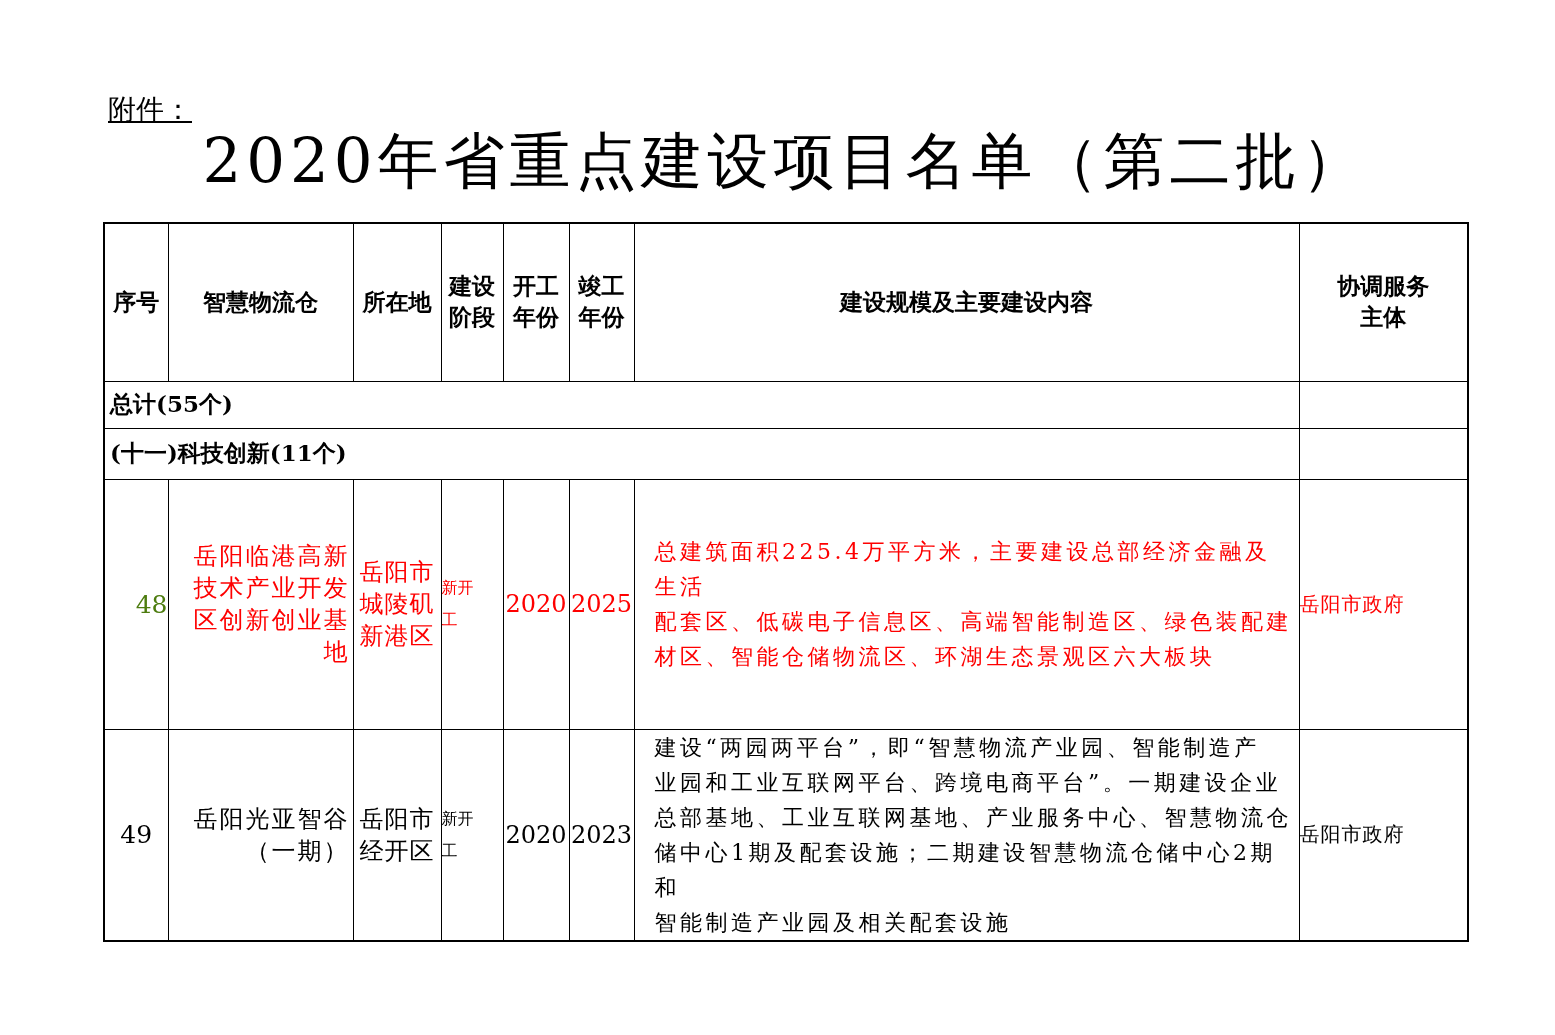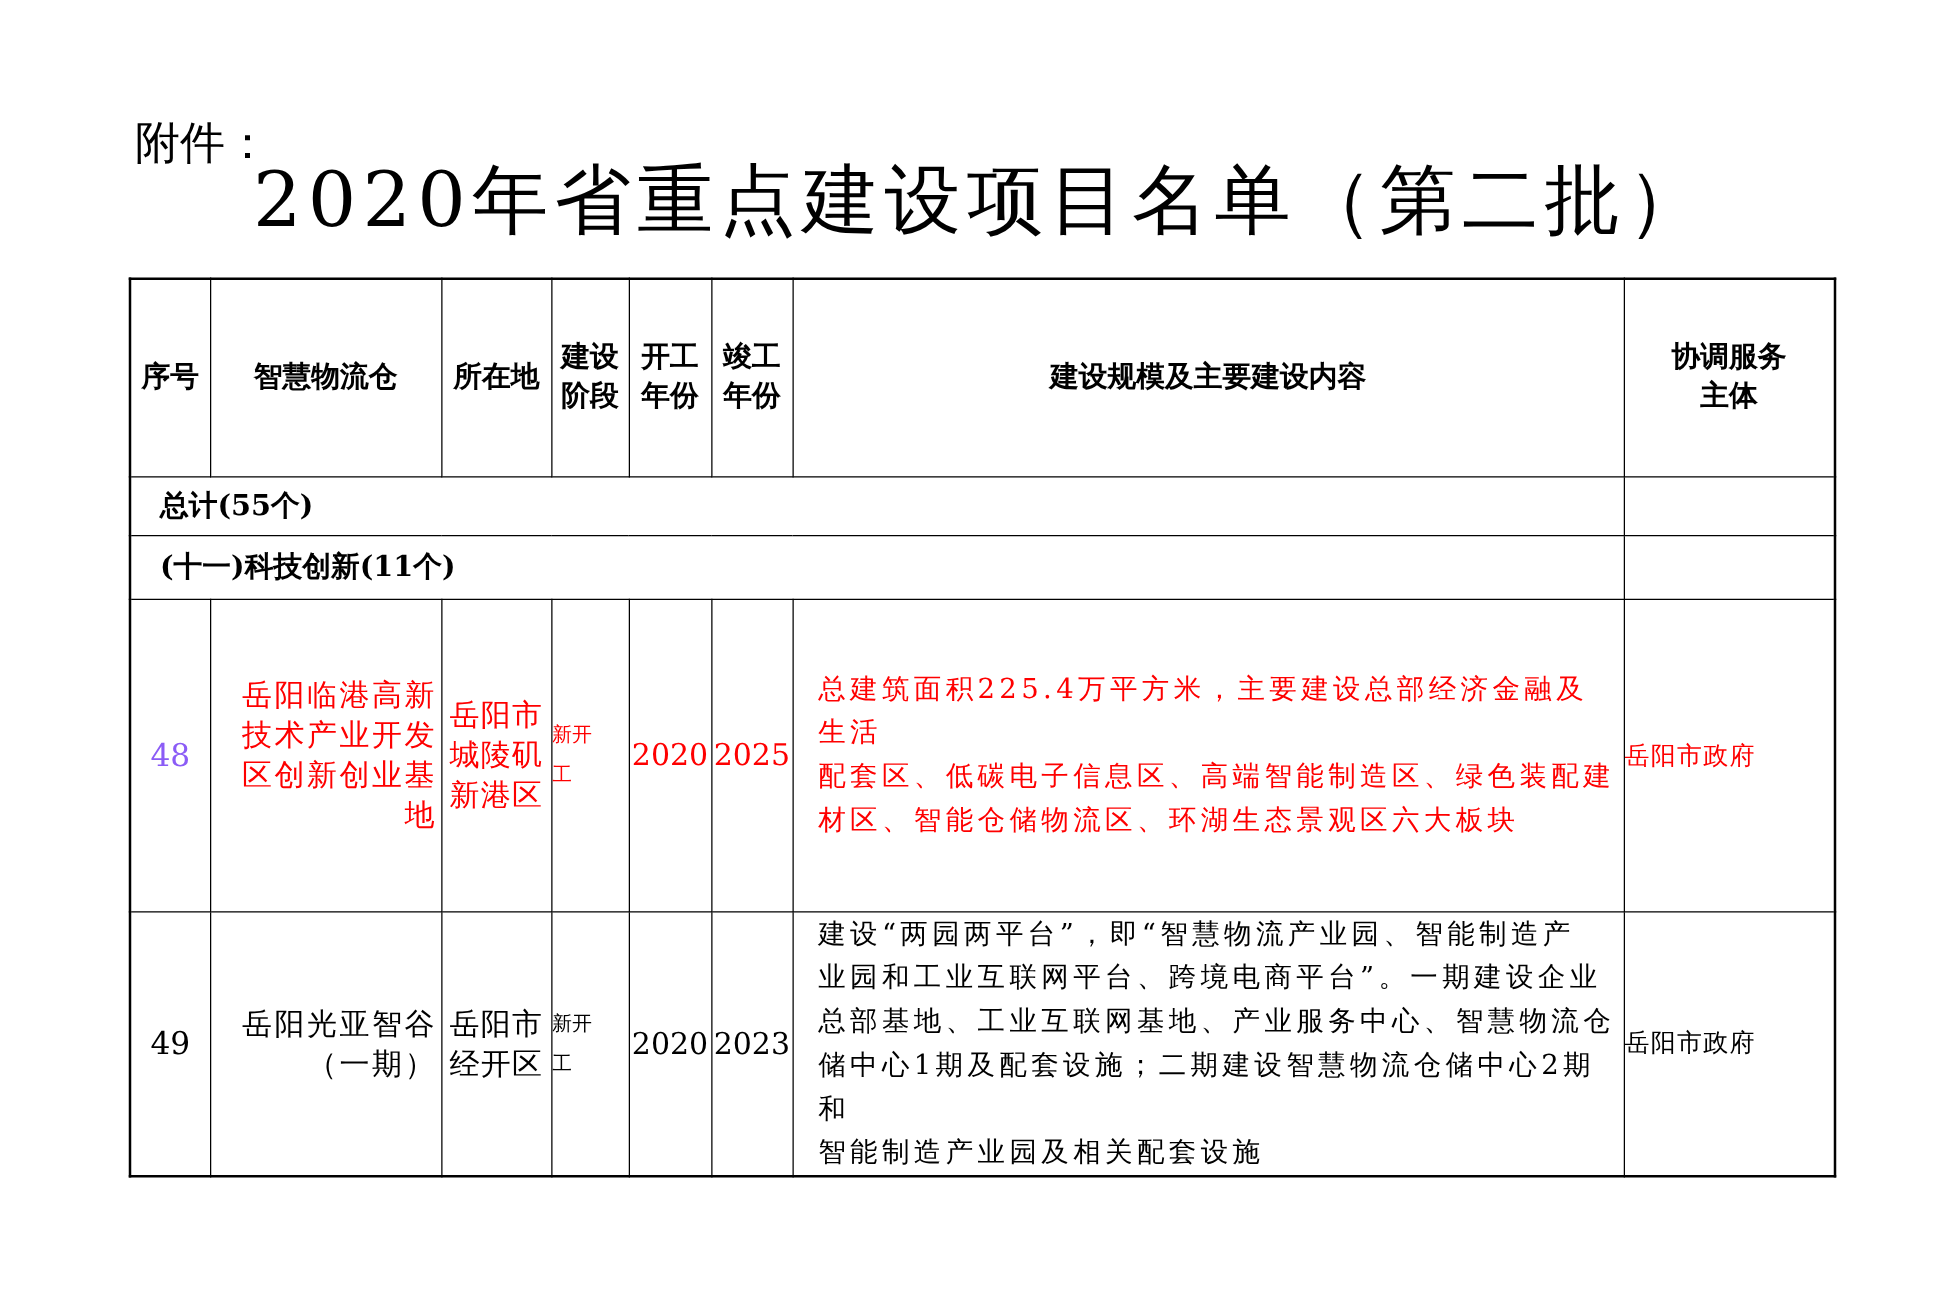--- a/index.html
+++ b/index.html
@@ -13,22 +13,23 @@
     height: 1035px;
     background: #ffffff;
     overflow: hidden;
     font-family: "DejaVu Serif", serif;
     color: #000000;
   }
   .attachment {
     position: absolute;
     left: 108px;
     top: 93px;
-    font-size: 36px;
+    font-size: 28px;
     line-height: 1.2;
+    text-decoration: underline;
   }
   .doc-title {
     position: absolute;
     left: 103px;
     top: 124px;
     width: 1364px;
     margin: 0;
     text-align: center;
     font-size: 61px;
     font-weight: normal;
@@ -61,21 +62,21 @@
   }
   tr.header-row    { height: 158px; }
   tr.section-row-1 { height: 47px; }
   tr.section-row-2 { height: 51px; }
   tr.data-row-1    { height: 250px; }
   tr.data-row-2    { height: 204px; }
   td.section-cell {
     font-weight: bold;
     font-size: 23px;
     text-align: left;
-    padding-left: 23px;
+    padding-left: 5px;
     white-space: nowrap;
   }
   td.seq {
     font-size: 25px;
     text-align: center;
   }
   td.name {
     font-size: 24px;
     letter-spacing: 2px;
     text-align: right;
@@ -106,21 +107,21 @@
     text-align: left;
     padding: 0 5px 0 20px;
     white-space: pre-line;
     line-height: 35px;
   }
   td.coord {
     font-size: 20px;
     letter-spacing: 1px;
   }
   tr.red-row td { color: #fe0000; }
-  tr.red-row td.seq { color: #8b5cf6; }
+  tr.red-row td.seq { color: #4d7c0f; text-align: right; }
 </style>
 </head>
 <body>
 
 <div class="page">
 
   <div class="attachment">附件：</div>
 
   <h1 class="doc-title">2020年省重点建设项目名单（第二批）</h1>
 

